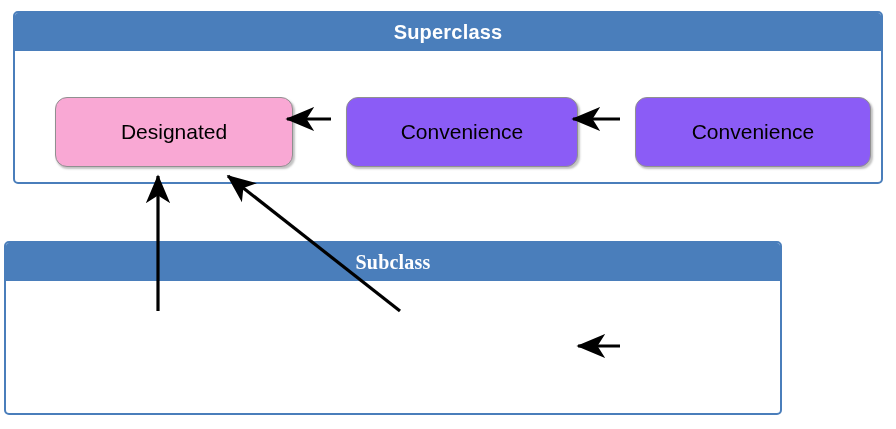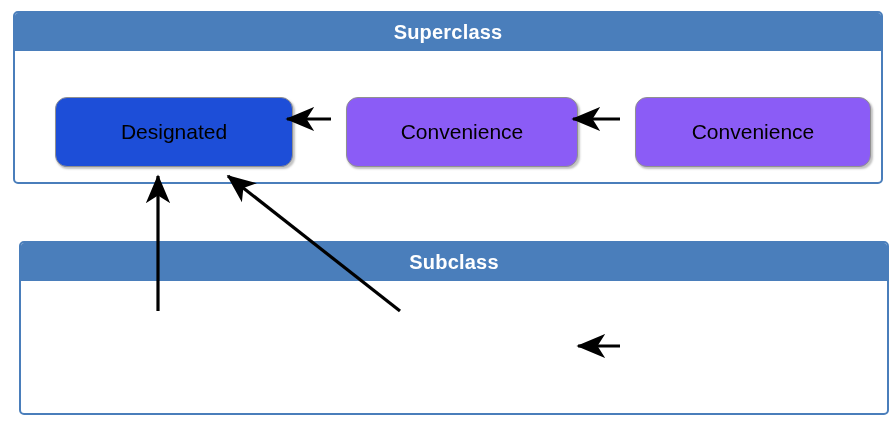--- a/index.html
+++ b/index.html
@@ -32,24 +32,25 @@
     background: #ffffff;
     overflow: hidden;
   }
   #superclass-group {
     left: 13px;
     top: 11px;
     width: 870px;
     height: 173px;
   }
   #subclass-group {
-    left: 19px;
+    left: 4px;
     top: 241px;
-    width: 870px;
+    width: 778px;
     height: 174px;
+    font-family: Liberation Serif, serif;
   }
 
   .group-header {
     position: absolute;
     left: 0;
     top: 0;
     width: 100%;
     height: 38px;
     background: #4a7ebb;
     color: #ffffff;
@@ -68,21 +69,21 @@
     border: 1.5px solid #909090;
     border-radius: 12px;
     display: flex;
     align-items: center;
     justify-content: center;
     font-size: 21px;
     color: #000000;
     box-shadow: 1.5px 2px 2px rgba(120,120,120,0.45);
   }
   .designated {
-    background: #1d4ed8;
+    background: #f9a8d4;
   }
   .convenience {
     background: #8b5cf6;
   }
 
   
   #sup-designated   { left: 40px;  top: 84px;  width: 238px; height: 70px; }
   #sup-convenience-1{ left: 331px; top: 84px;  width: 232px; height: 70px; }
   #sup-convenience-2{ left: 620px; top: 84px;  width: 236px; height: 70px; }
 

